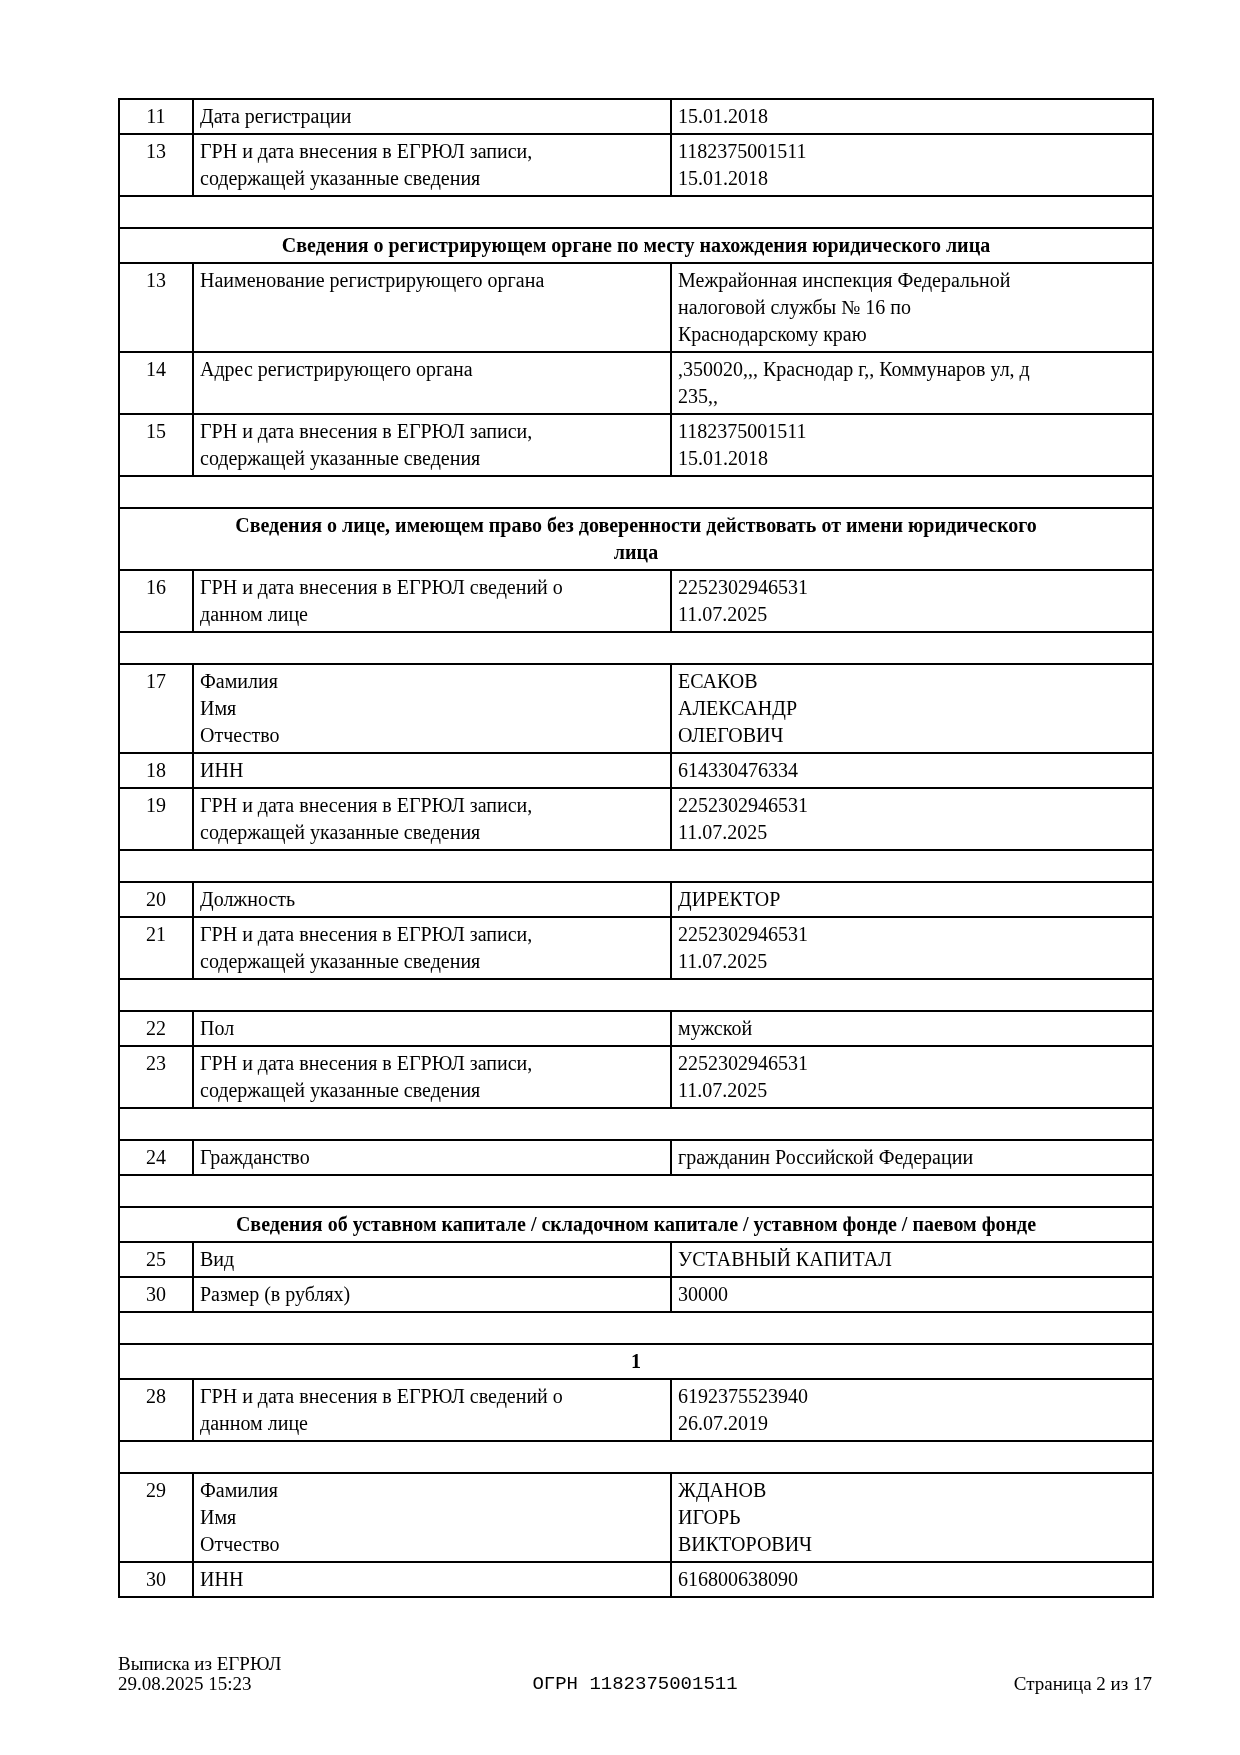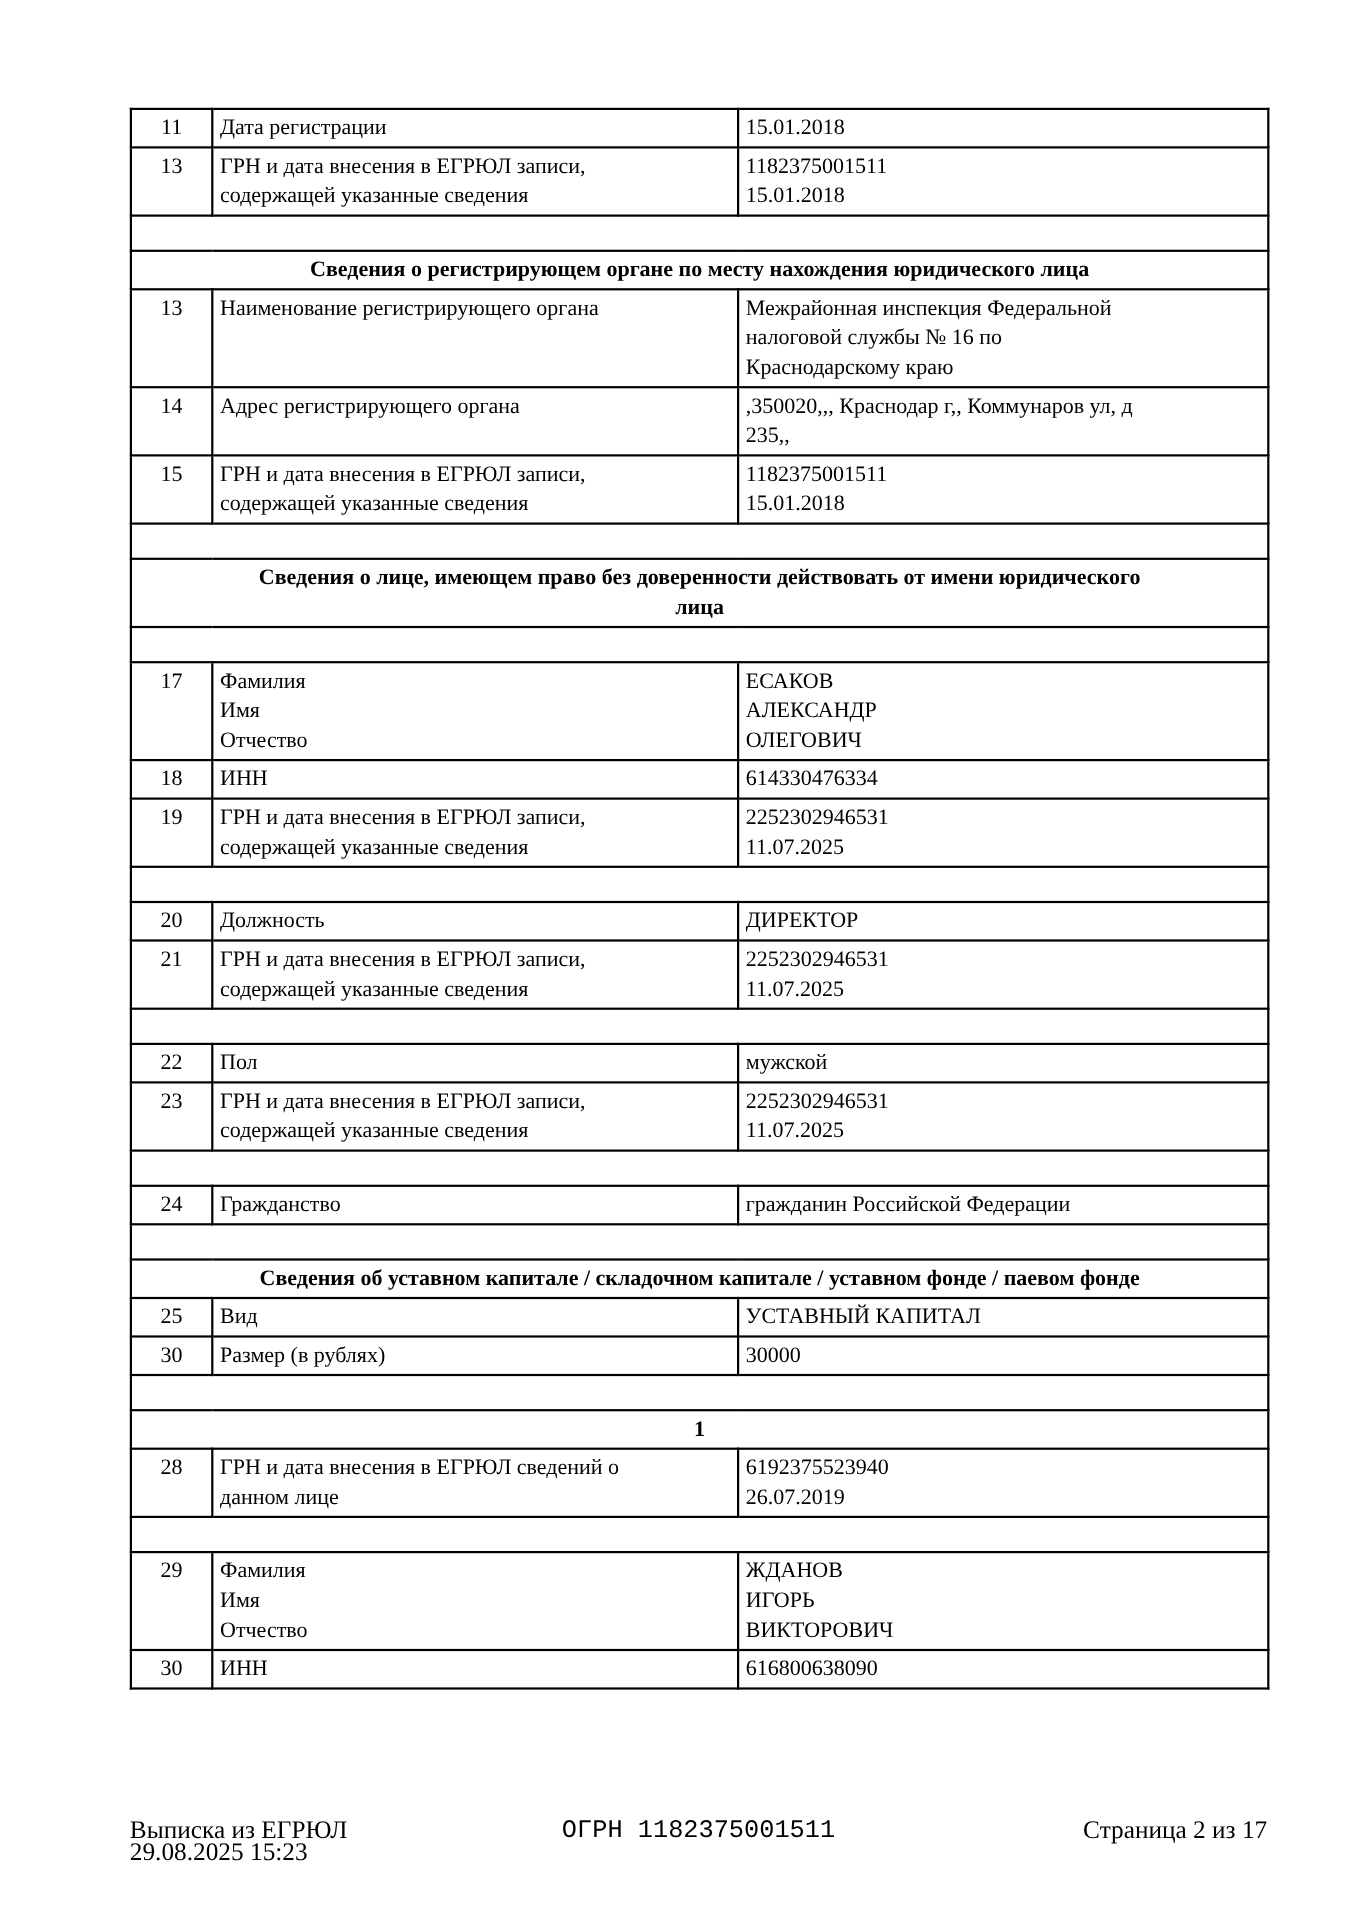--- a/index.html
+++ b/index.html
@@ -19,22 +19,22 @@
     vertical-align:top; padding:3px 6px;
     white-space:pre-line;
     overflow:hidden;
   }
   .c-num { text-align:center; padding-left:0; padding-right:0; }
   .c-section { font-weight:bold; text-align:center; }
   .c-sub { font-weight:bold; text-align:center; }
   td.c-spacer { height:32px; padding:0; }
   .footer {
     position:absolute; left:118px; top:1654px; width:1034px;
-    display:flex; align-items:flex-start;
-    font-size:23px; line-height:20px;
+    display:flex; align-items:flex-end;
+    font-size:19px; line-height:20px;
   }
   .f-left { flex:1; text-align:left; }
   .f-center { flex:1; text-align:center;font-family:Liberation Mono, monospace; }
   .f-right { flex:1; text-align:right; }
 </style>
 </head>
 <body>
 
 <div>
   <table class="doc-table">
@@ -83,20 +83,27 @@
 15.01.2018</td>
       </tr>
       <tr>
           <td class="c-spacer" colspan="3"></td>
         </tr>
       <tr>
         <td class="c-section" colspan="3">Сведения о лице, имеющем право без доверенности действовать от имени юридического
 лица</td>
       </tr>
       <tr>
+        <td class="c-num">16</td>
+        <td>ГРН и дата внесения в ЕГРЮЛ сведений о
+данном лице</td>
+        <td>2252302946531
+11.07.2025</td>
+      </tr>
+      <tr>
           <td class="c-spacer" colspan="3"></td>
         </tr>
       <tr>
         <td class="c-num">17</td>
         <td>Фамилия
 Имя
 Отчество</td>
         <td>ЕСАКОВ
 АЛЕКСАНДР
 ОЛЕГОВИЧ</td>

